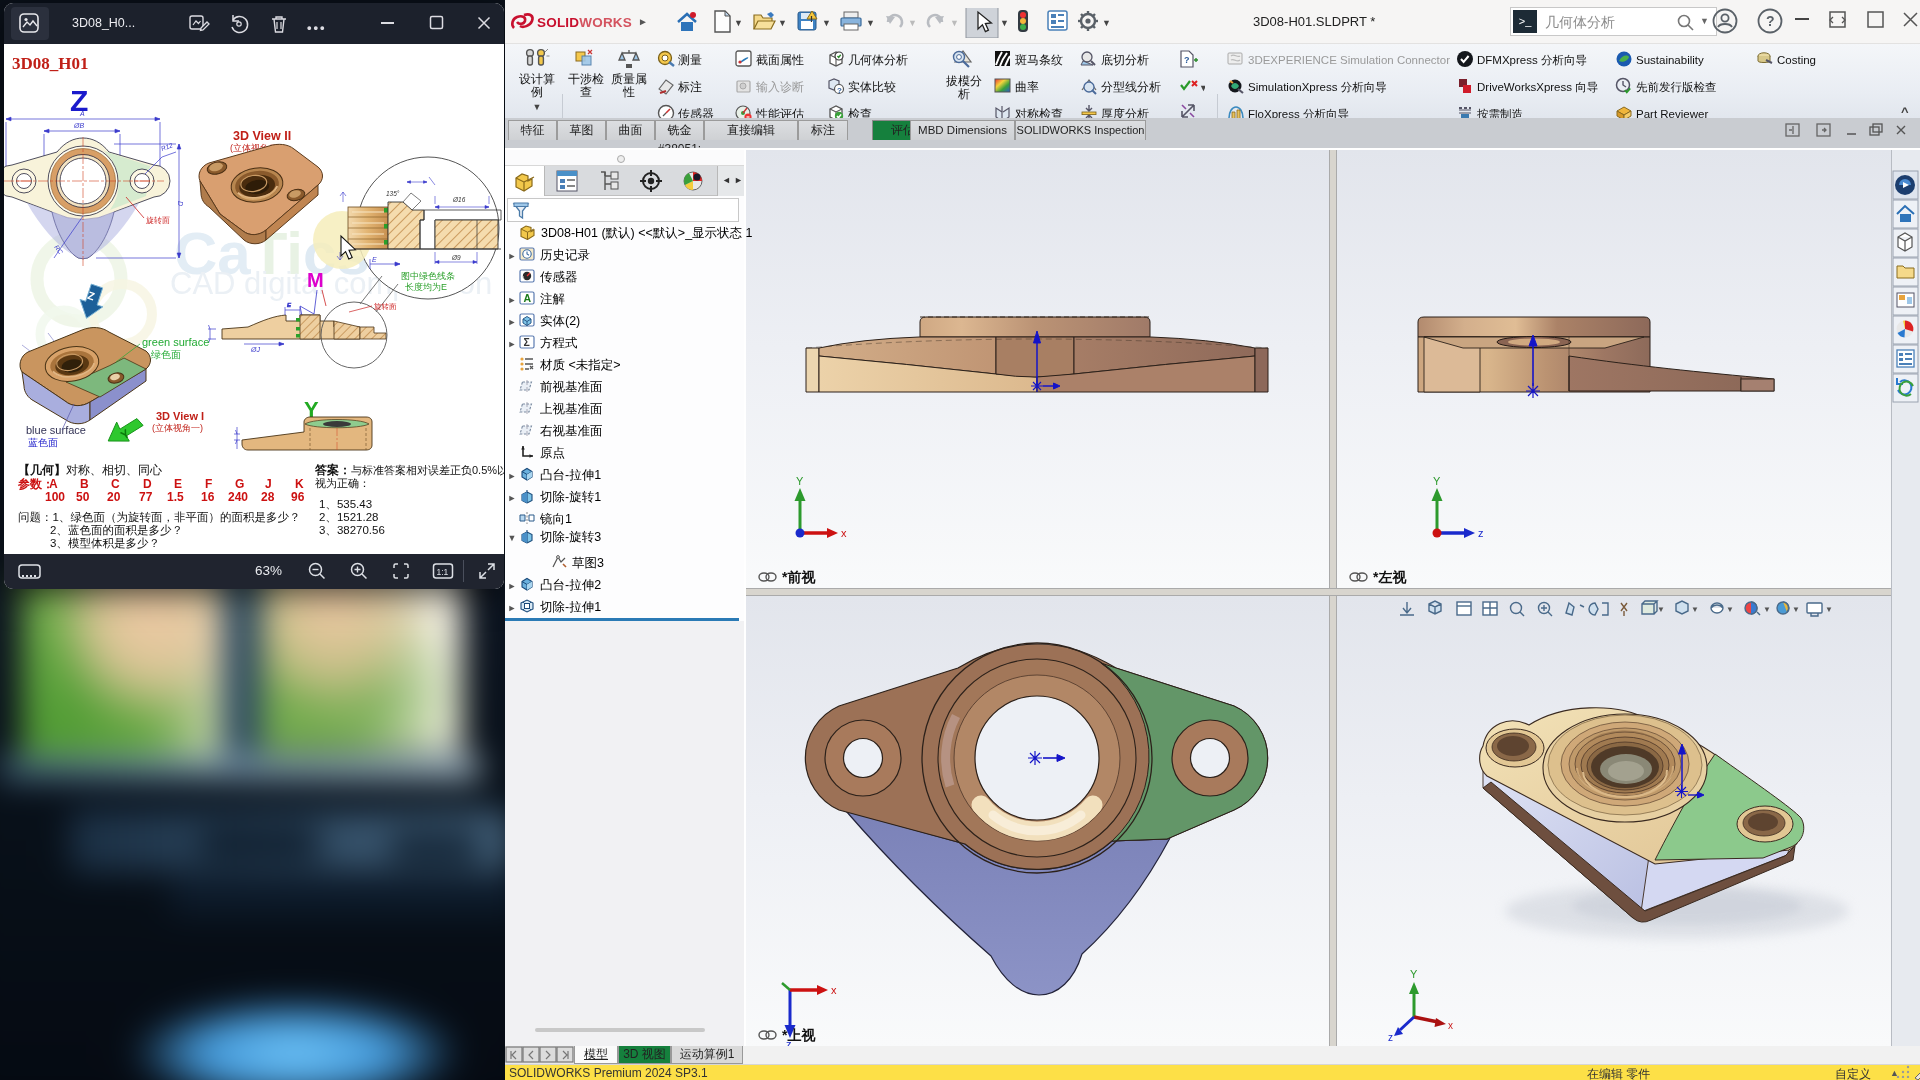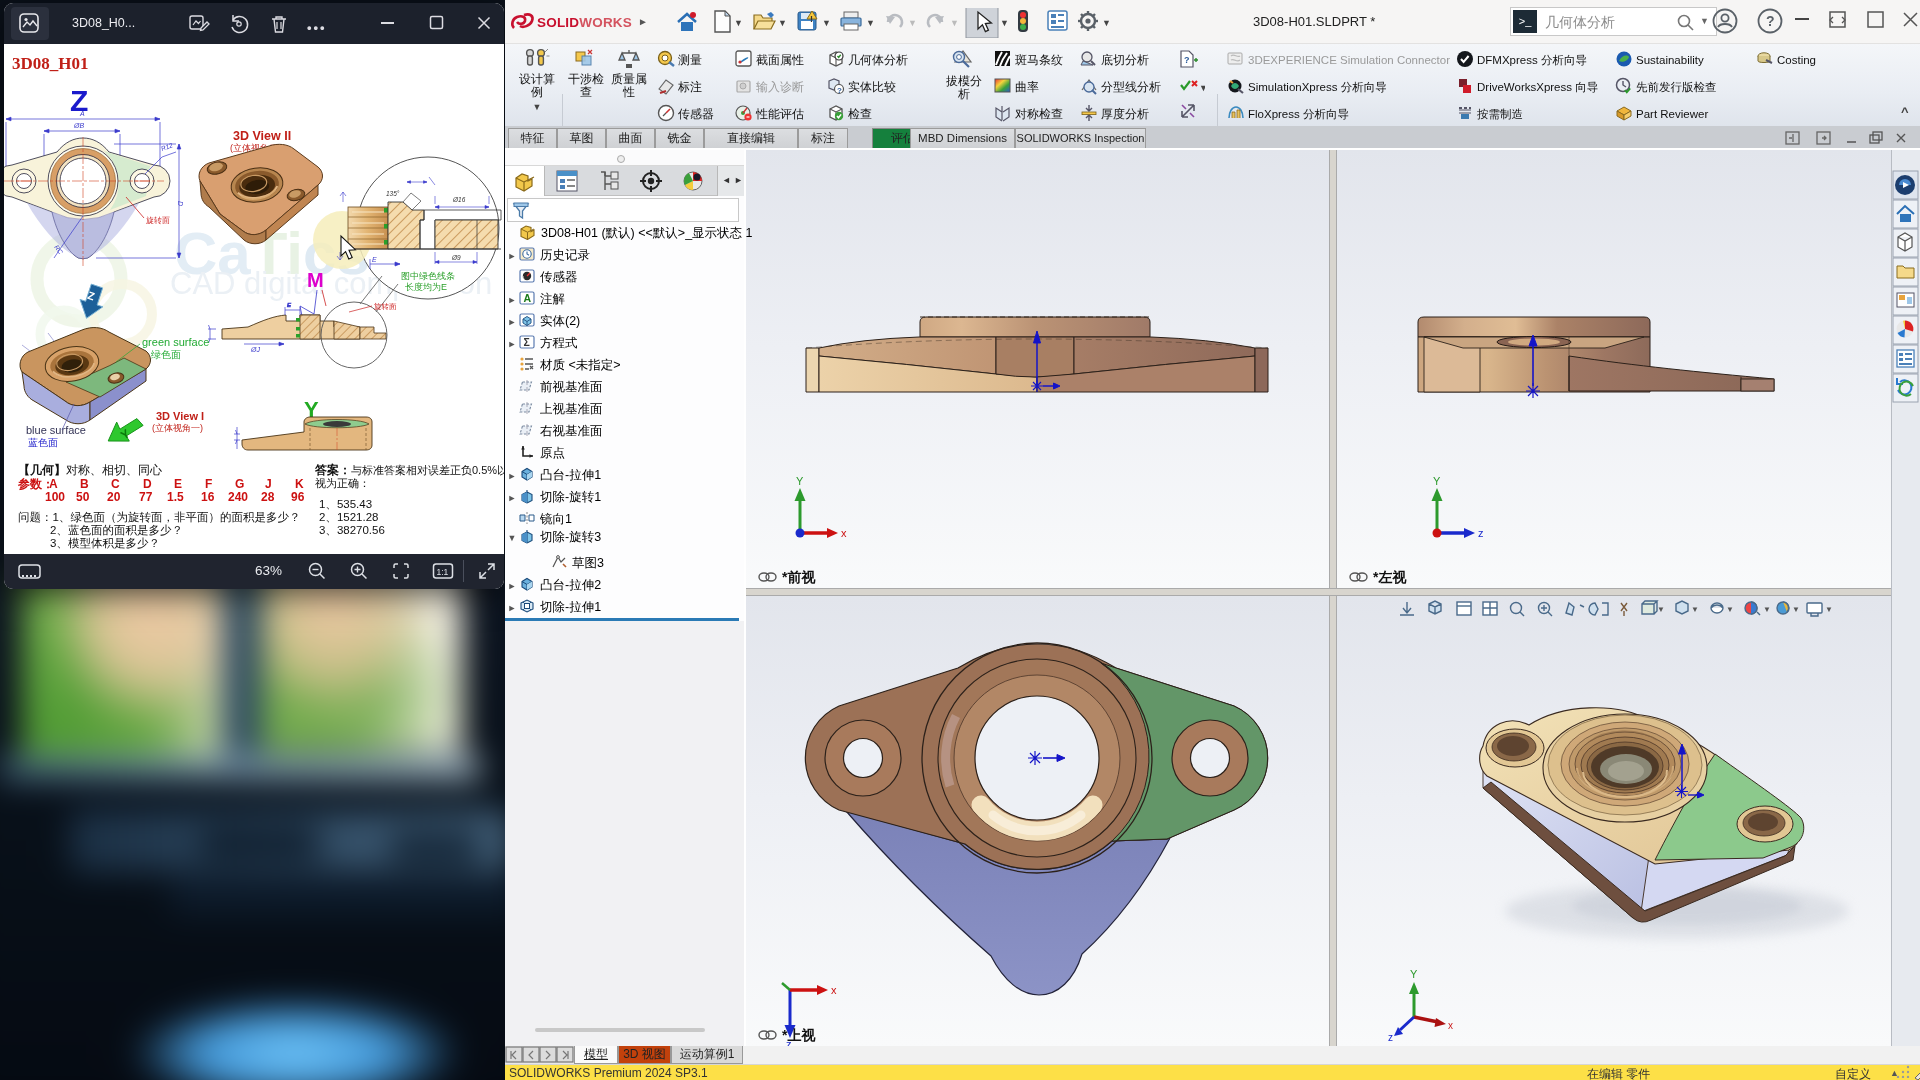--- a/index.html
+++ b/index.html
@@ -14,21 +14,21 @@
 
 #viewer{position:absolute;left:4px;top:3px;width:500px;height:586px;border-radius:9px;
  background:#fff;box-shadow:0 8px 30px rgba(0,0,0,.55);}
 #vtitle{position:absolute;left:0;top:0;width:100%;height:41px;background:#1c212c;border-radius:9px 9px 0 0;color:#e9e9ec;}
 #vdoc{position:absolute;left:0;top:41px;width:100%;height:513px;background:#fff;overflow:hidden;}
 #vtool{position:absolute;left:0;top:551px;width:100%;height:35px;background:#20242f;border-radius:0 0 9px 9px;color:#dfe2e8;}
 
 #sw{position:absolute;left:505px;top:0;width:1415px;height:1080px;background:#eef1f5;}
 #swtitle{position:absolute;left:0;top:0;width:100%;height:44px;background:#f6f5f4;border-bottom:1px solid #e3e2e1;padding-left:9px;}
 #ribbon{position:absolute;left:0;top:44px;width:100%;height:82px;background:linear-gradient(180deg,#f4f6f9 0%,#e9edf3 60%,#dfe4ec 100%);font-size:12px;color:#111;}
-#tabbar{position:absolute;left:0;top:126px;width:100%;height:35px;background:#c9ccd1;}
+#tabbar{position:absolute;left:0;top:118px;width:100%;height:35px;background:#c9ccd1;}
 .rtab{position:absolute;top:2px;height:20px;background:linear-gradient(180deg,#dcdee1,#cfd1d4);border:1px solid #9b9b9b;border-bottom:none;font-size:12px;color:#222;text-align:center;line-height:19px;}
 .rtab.act{background:#15803d;border-color:#8a8a8a;margin-left:24px;}
 #main{position:absolute;left:0;top:148px;width:1415px;height:898px;background:#fff;}
 #tree{position:absolute;left:0;top:2px;width:239px;height:896px;background:#fdfdfe;font-size:12.5px;color:#000;}
 .trow{position:absolute;left:0;height:22px;line-height:22px;white-space:nowrap;}
 .tico{display:inline-block;vertical-align:-3px;margin-right:5px;}
 .tarr{display:inline-block;width:14px;text-align:center;font-size:9px;color:#555;}
 
 .vp{position:absolute;background:linear-gradient(180deg,#e2e5ec 0%,#edeff4 45%,#f9fafb 100%);overflow:hidden;}
 #vp1{left:241px;top:2px;width:583px;height:438px;}
@@ -1273,21 +1273,21 @@
             <rect x="18" y="1" width="16" height="15" fill="#dcdcdc"></rect>
             <path d="M28 5 l-4 4 l4 4"></path>
             <rect x="35" y="1" width="16" height="15" fill="#dcdcdc"></rect>
             <path d="M41 5 l4 4 l-4 4"></path>
             <rect x="52" y="1" width="16" height="15" fill="#dcdcdc"></rect>
             <path d="M58 5 l4 4 l-4 4 M63 5 v8"></path>
           </g>
         </svg>
   </div>
   <div class="abs" style="left:69px;top:0;width:44px;height:18px;background:#fafafa;border:1px solid #999;border-top:none;text-align:center;line-height:17px"><u>模型</u></div>
-  <div class="abs" style="left:113px;top:0;width:53px;height:18px;background:#c2410c;border:1px solid #999;border-top:none;text-align:center;line-height:17px">3D 视图</div>
+  <div class="abs" style="left:113px;top:0;width:53px;height:18px;background:#15803d;border:1px solid #999;border-top:none;text-align:center;line-height:17px">3D 视图</div>
   <div class="abs" style="left:166px;top:0;width:72px;height:18px;background:#d9d9d9;border:1px solid #999;border-top:none;text-align:center;line-height:17px">运动算例1</div>
  </div>
  <div id="statusbar">
   <div class="abs" style="left:4px;top:1px">SOLIDWORKS Premium 2024 SP3.1</div>
   <div class="abs" style="left:1082px;top:1px">在编辑 零件</div>
   <div class="abs" style="left:1330px;top:1px">自定义</div>
   <div class="abs" style="left:1385px;top:3px;font-size:9px;color:#555">▲</div>
   <svg class="abs" style="left:1408px;top:1px" width="16" height="14">
         <path d="M2 12 L12 2 l2.5 2.5 L5 14 Z" fill="#f0e8d8" stroke="#666" stroke-width="1"></path>
         <path d="M10 4 l2 2" stroke="#666"></path>

